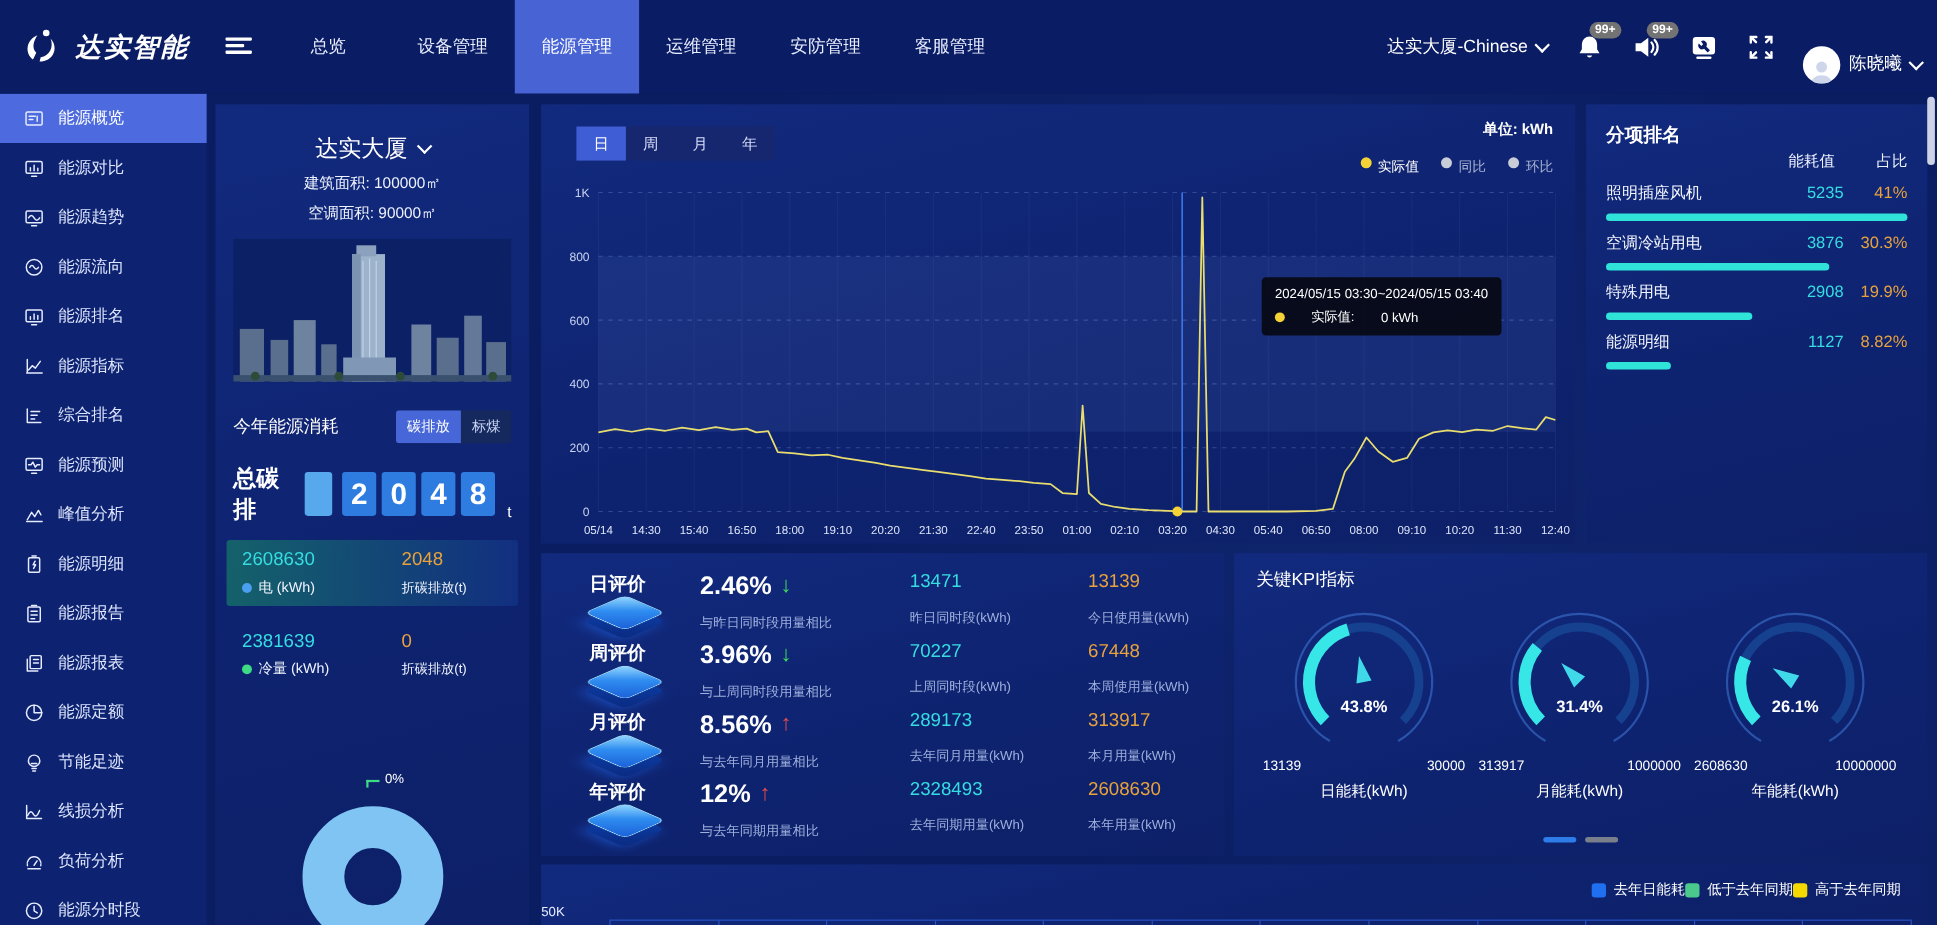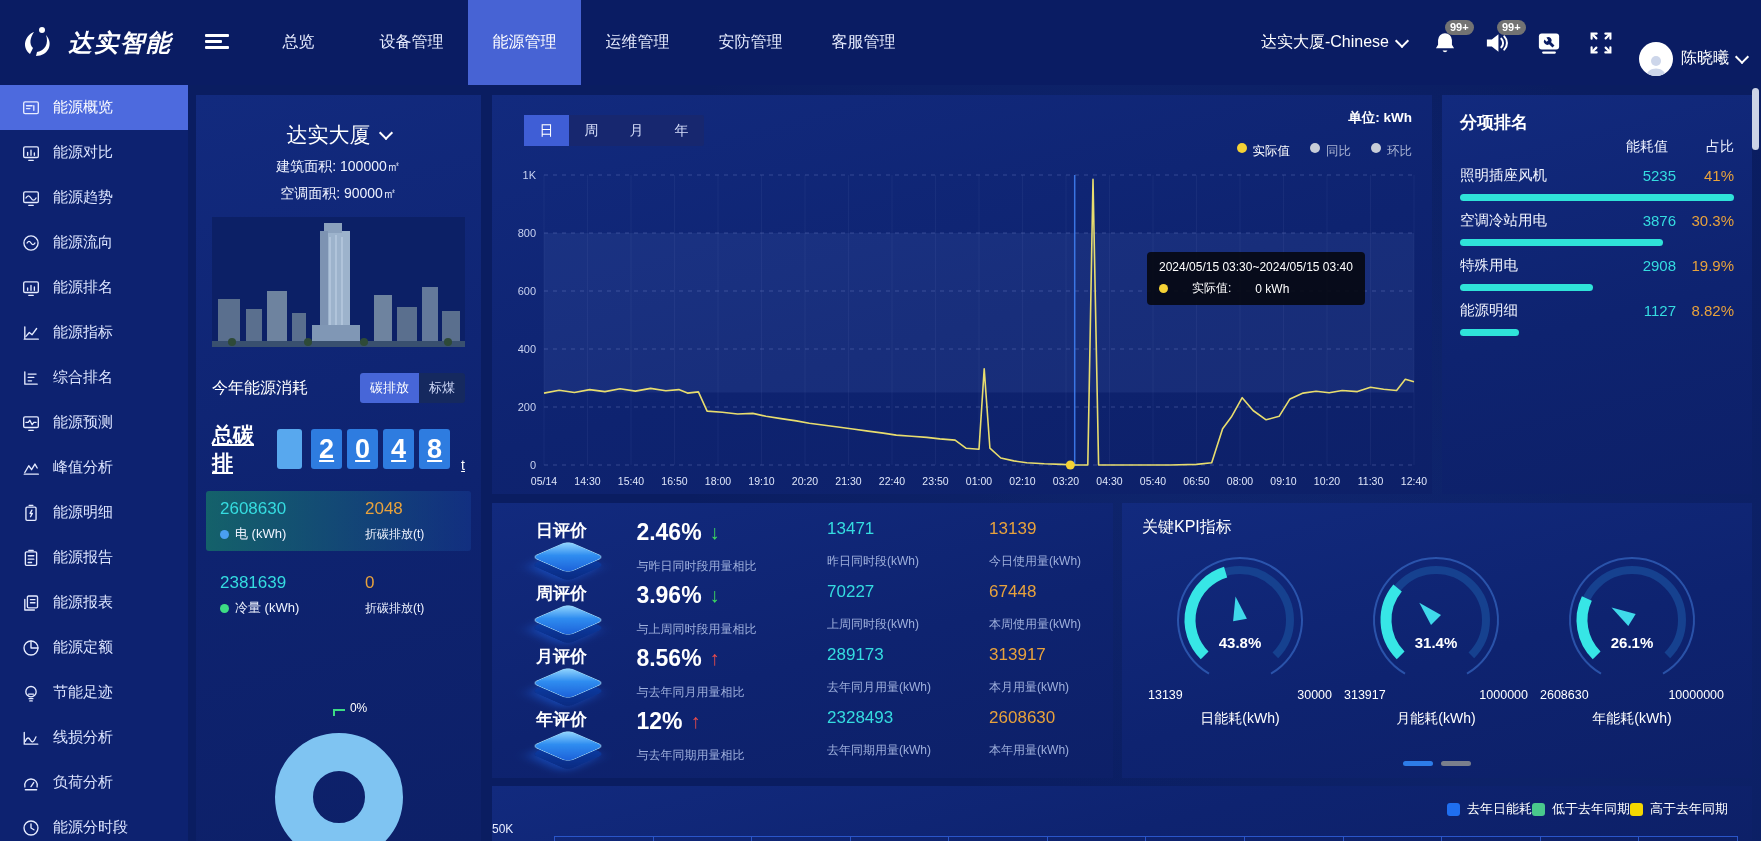--- a/index.html
+++ b/index.html
@@ -44,21 +44,21 @@
   
   #building-panel { left:8px; top:10px; width:285px; height:746px; }
   #bp-title { margin-top:26px; text-align:center; font-size:21px; display:flex; justify-content:center; align-items:center; gap:10px; cursor:pointer; }
   .bp-area { text-align:center; font-size:14px; color:#eef2ff; margin-top:9px; }
   #building-img { display:block; margin:14px auto 0; }
   #consume-row { display:flex; align-items:center; justify-content:space-between; padding:0 16px; margin-top:26px; }
   #consume-title { font-size:16px; }
   #consume-toggle { display:flex; background:#15295f; border-radius:3px; overflow:hidden; }
   .toggle-btn { padding:6px 10px; font-size:13px; color:#cfd9f8; cursor:pointer; }
   .toggle-btn.active { background:#4766d8; color:#fff; }
-  #total-row { display:flex; align-items:center; padding:0 16px; margin-top:18px; gap:4px;text-decoration:underline; }
+  #total-row { display:flex; align-items:center; padding:0 16px; margin-top:18px; gap:4px; }
   #total-label { font-size:21px; font-weight:bold; margin-right:10px; }
   .digit-box { width:31px; height:40px; background:#2e7ce0; border-radius:3px; margin-right:5px;
     display:flex; align-items:center; justify-content:center; font-size:27px; font-weight:bold; }
   .digit-box.blank { background:#58a8ee; }
   #total-unit { font-size:14px; margin-left:2px; align-self:flex-end; margin-bottom:4px; }
   .energy-row { margin:14px 10px 0; padding:8px 14px; border-radius:3px; display:flex; justify-content:space-between; }
   .energy-row.hl { background:linear-gradient(90deg, rgba(22,118,104,0.75), rgba(25,70,160,0.35)); }
   .er-val { font-size:17px; color:#35dce0; }
   .er-name { font-size:13px; color:#f0f4ff; margin-top:6px; display:flex; align-items:center; gap:6px; }
   .er-dot { width:9px; height:9px; border-radius:50%; }

